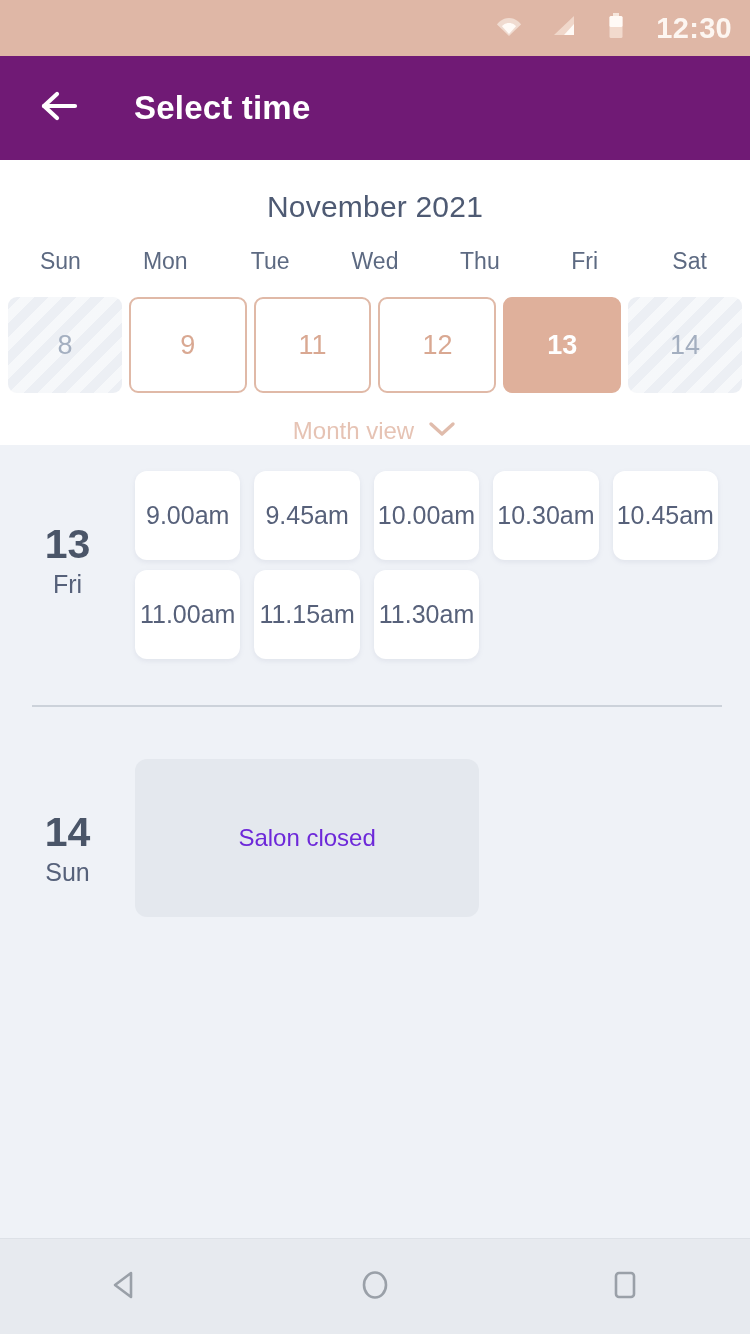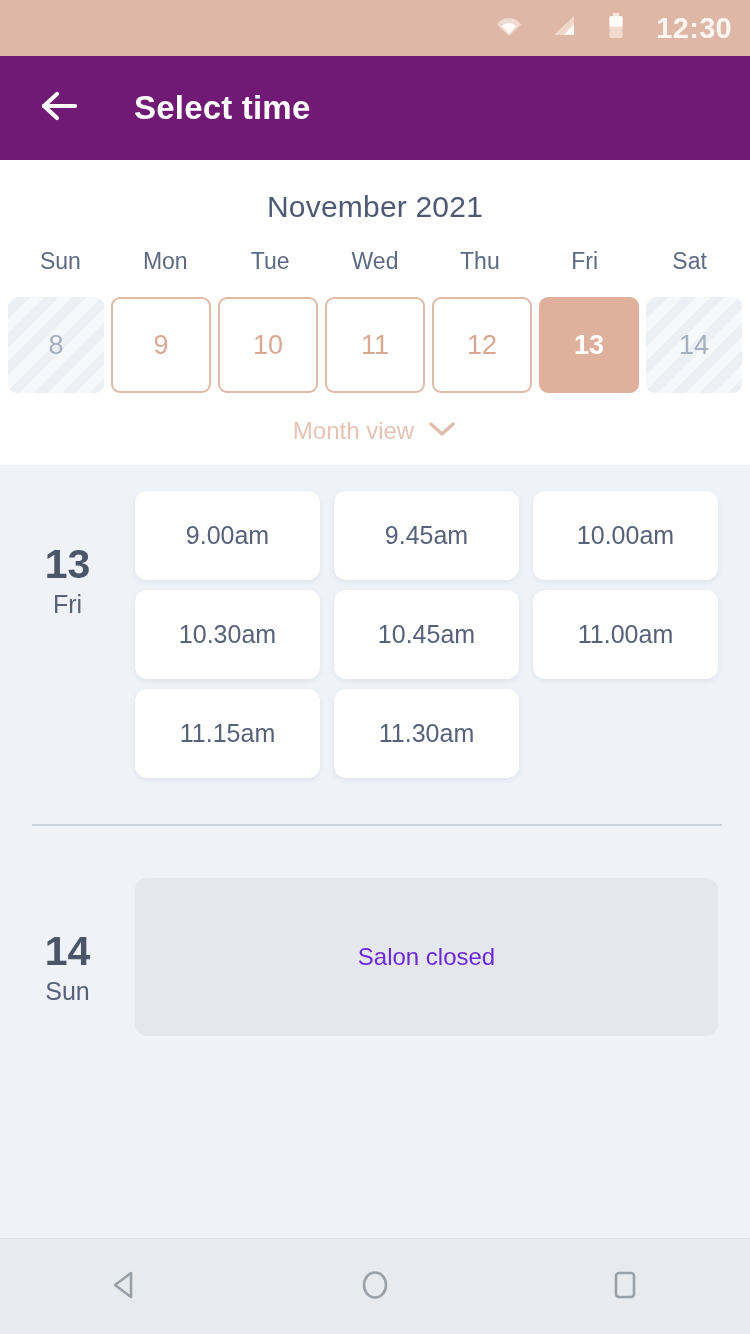--- a/index.html
+++ b/index.html
@@ -61,21 +61,21 @@
     font-size: 33px;
     font-weight: bold;
     margin-left: 48px;
     letter-spacing: 0.2px;
   }
 
   
   #calendar-panel {
     background: #ffffff;
     padding-top: 30px;
-    padding-bottom: 20px;
+    padding-bottom: 0;
   }
   #month-title {
     text-align: center;
     color: #4e5a73;
     font-size: 30px;
     letter-spacing: 0.2px;
     margin-bottom: 24px;
   }
   #weekday-row {
     display: flex;
@@ -163,21 +163,21 @@
     line-height: 1.05;
   }
   .day-dow {
     color: #56617a;
     font-size: 25px;
     margin-top: 4px;
   }
   .slot-grid {
     flex: 1;
     display: grid;
-    grid-template-columns: repeat(3, 1fr);
+    grid-template-columns: repeat(5, 1fr);
     gap: 10px 14px;
     align-content: start;
   }
   .slot {
     background: #ffffff;
     border-radius: 12px;
     height: 89px;
     display: flex;
     align-items: center;
     justify-content: center;
@@ -276,21 +276,20 @@
     <div class="weekday-cell">Tue</div>
     <div class="weekday-cell">Wed</div>
     <div class="weekday-cell">Thu</div>
     <div class="weekday-cell">Fri</div>
     <div class="weekday-cell">Sat</div>
   </div>
 
   <div id="date-row">
     <div class="date-cell disabled">8</div>
     <div class="date-cell available">9</div>
-    <div class="date-cell available">10</div>
     <div class="date-cell available">11</div>
     <div class="date-cell available">12</div>
     <div class="date-cell selected">13</div>
     <div class="date-cell disabled">14</div>
   </div>
 
   <div id="month-view-toggle">
     <span id="month-view-label">Month view</span>
     <span>
       <svg width="30" height="18" viewBox="0 0 30 18">

